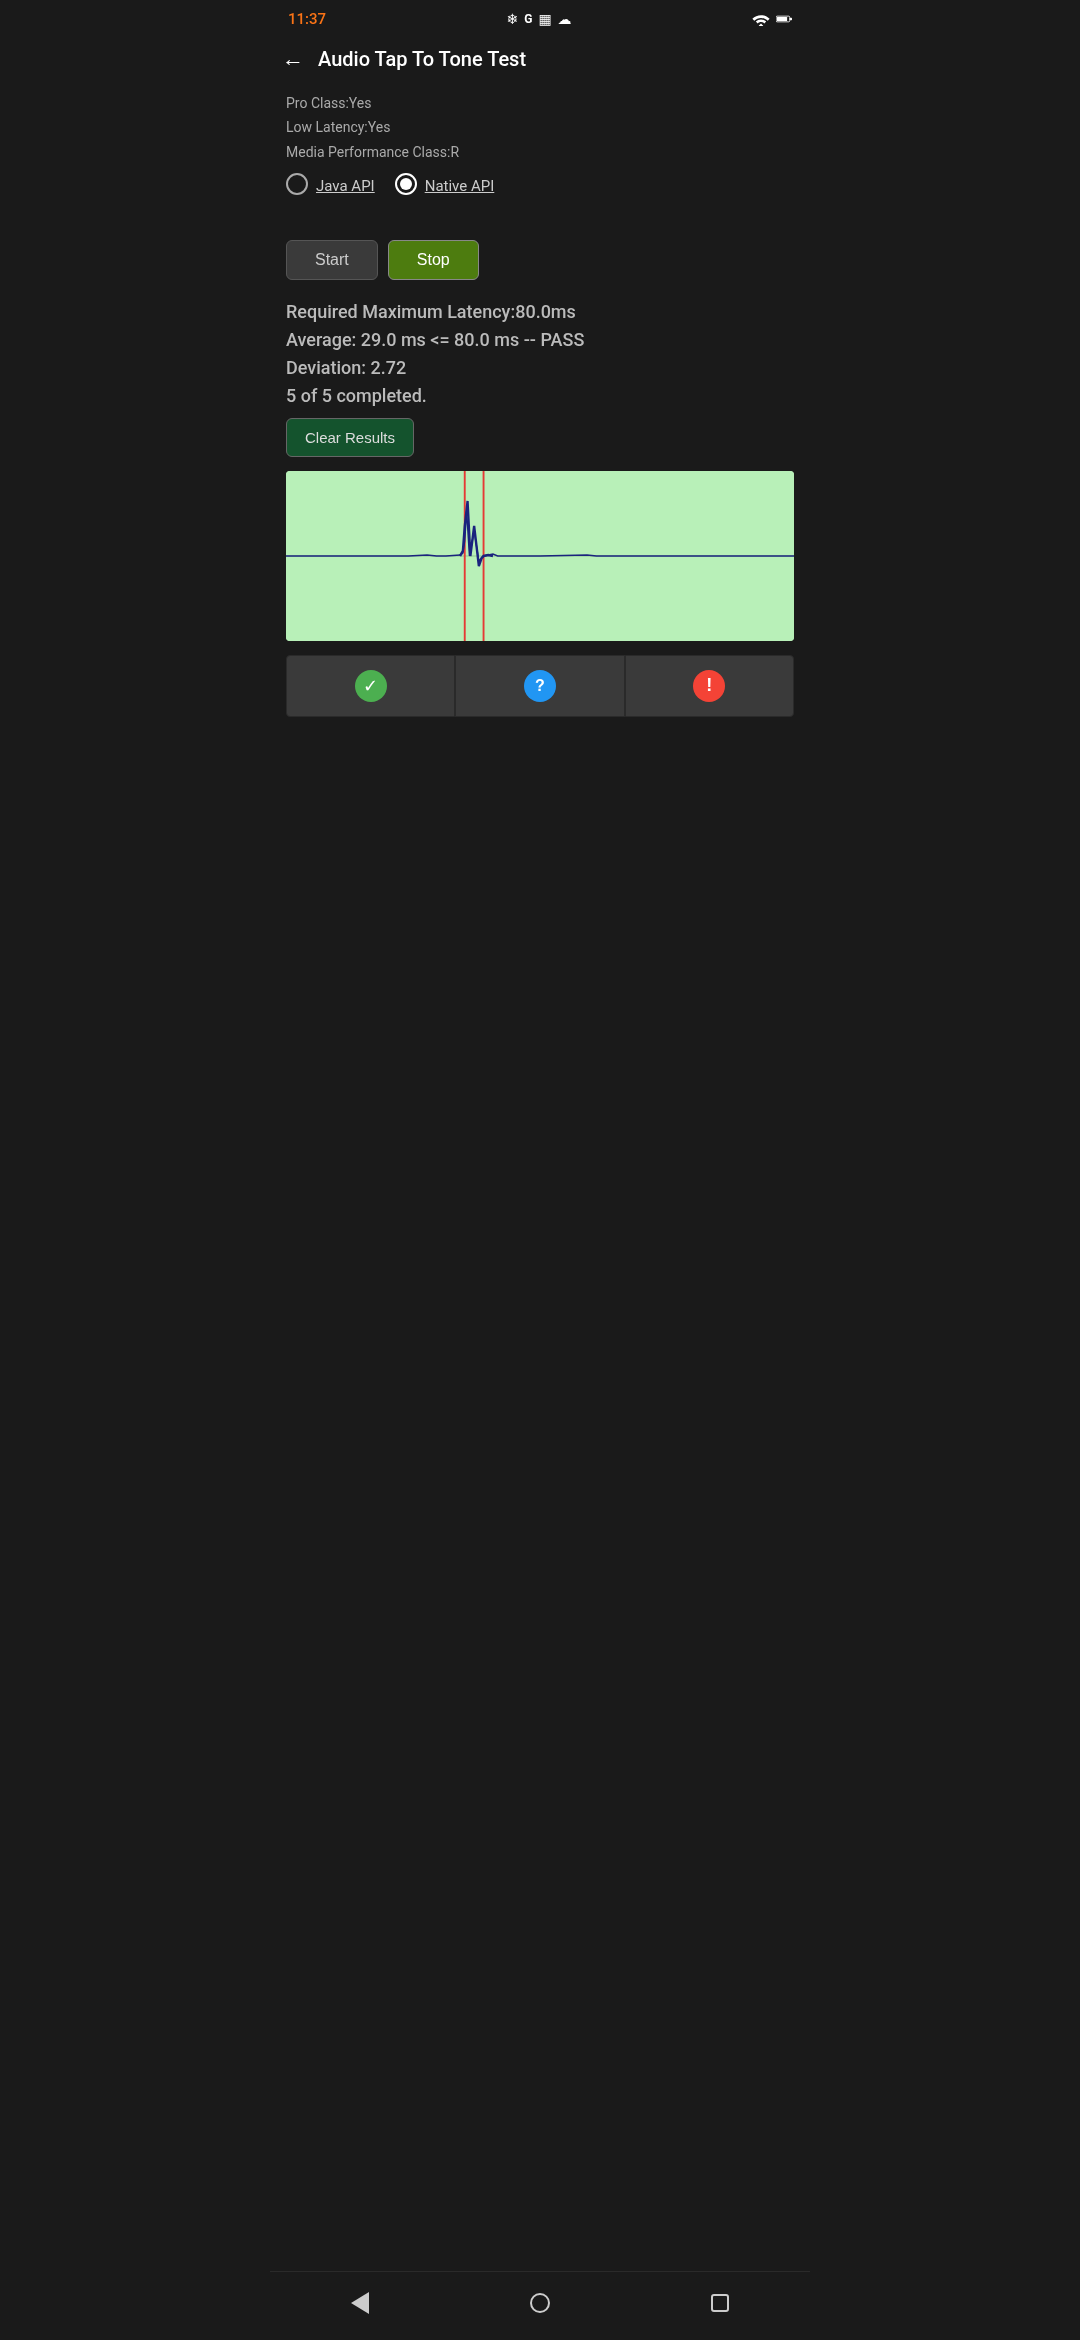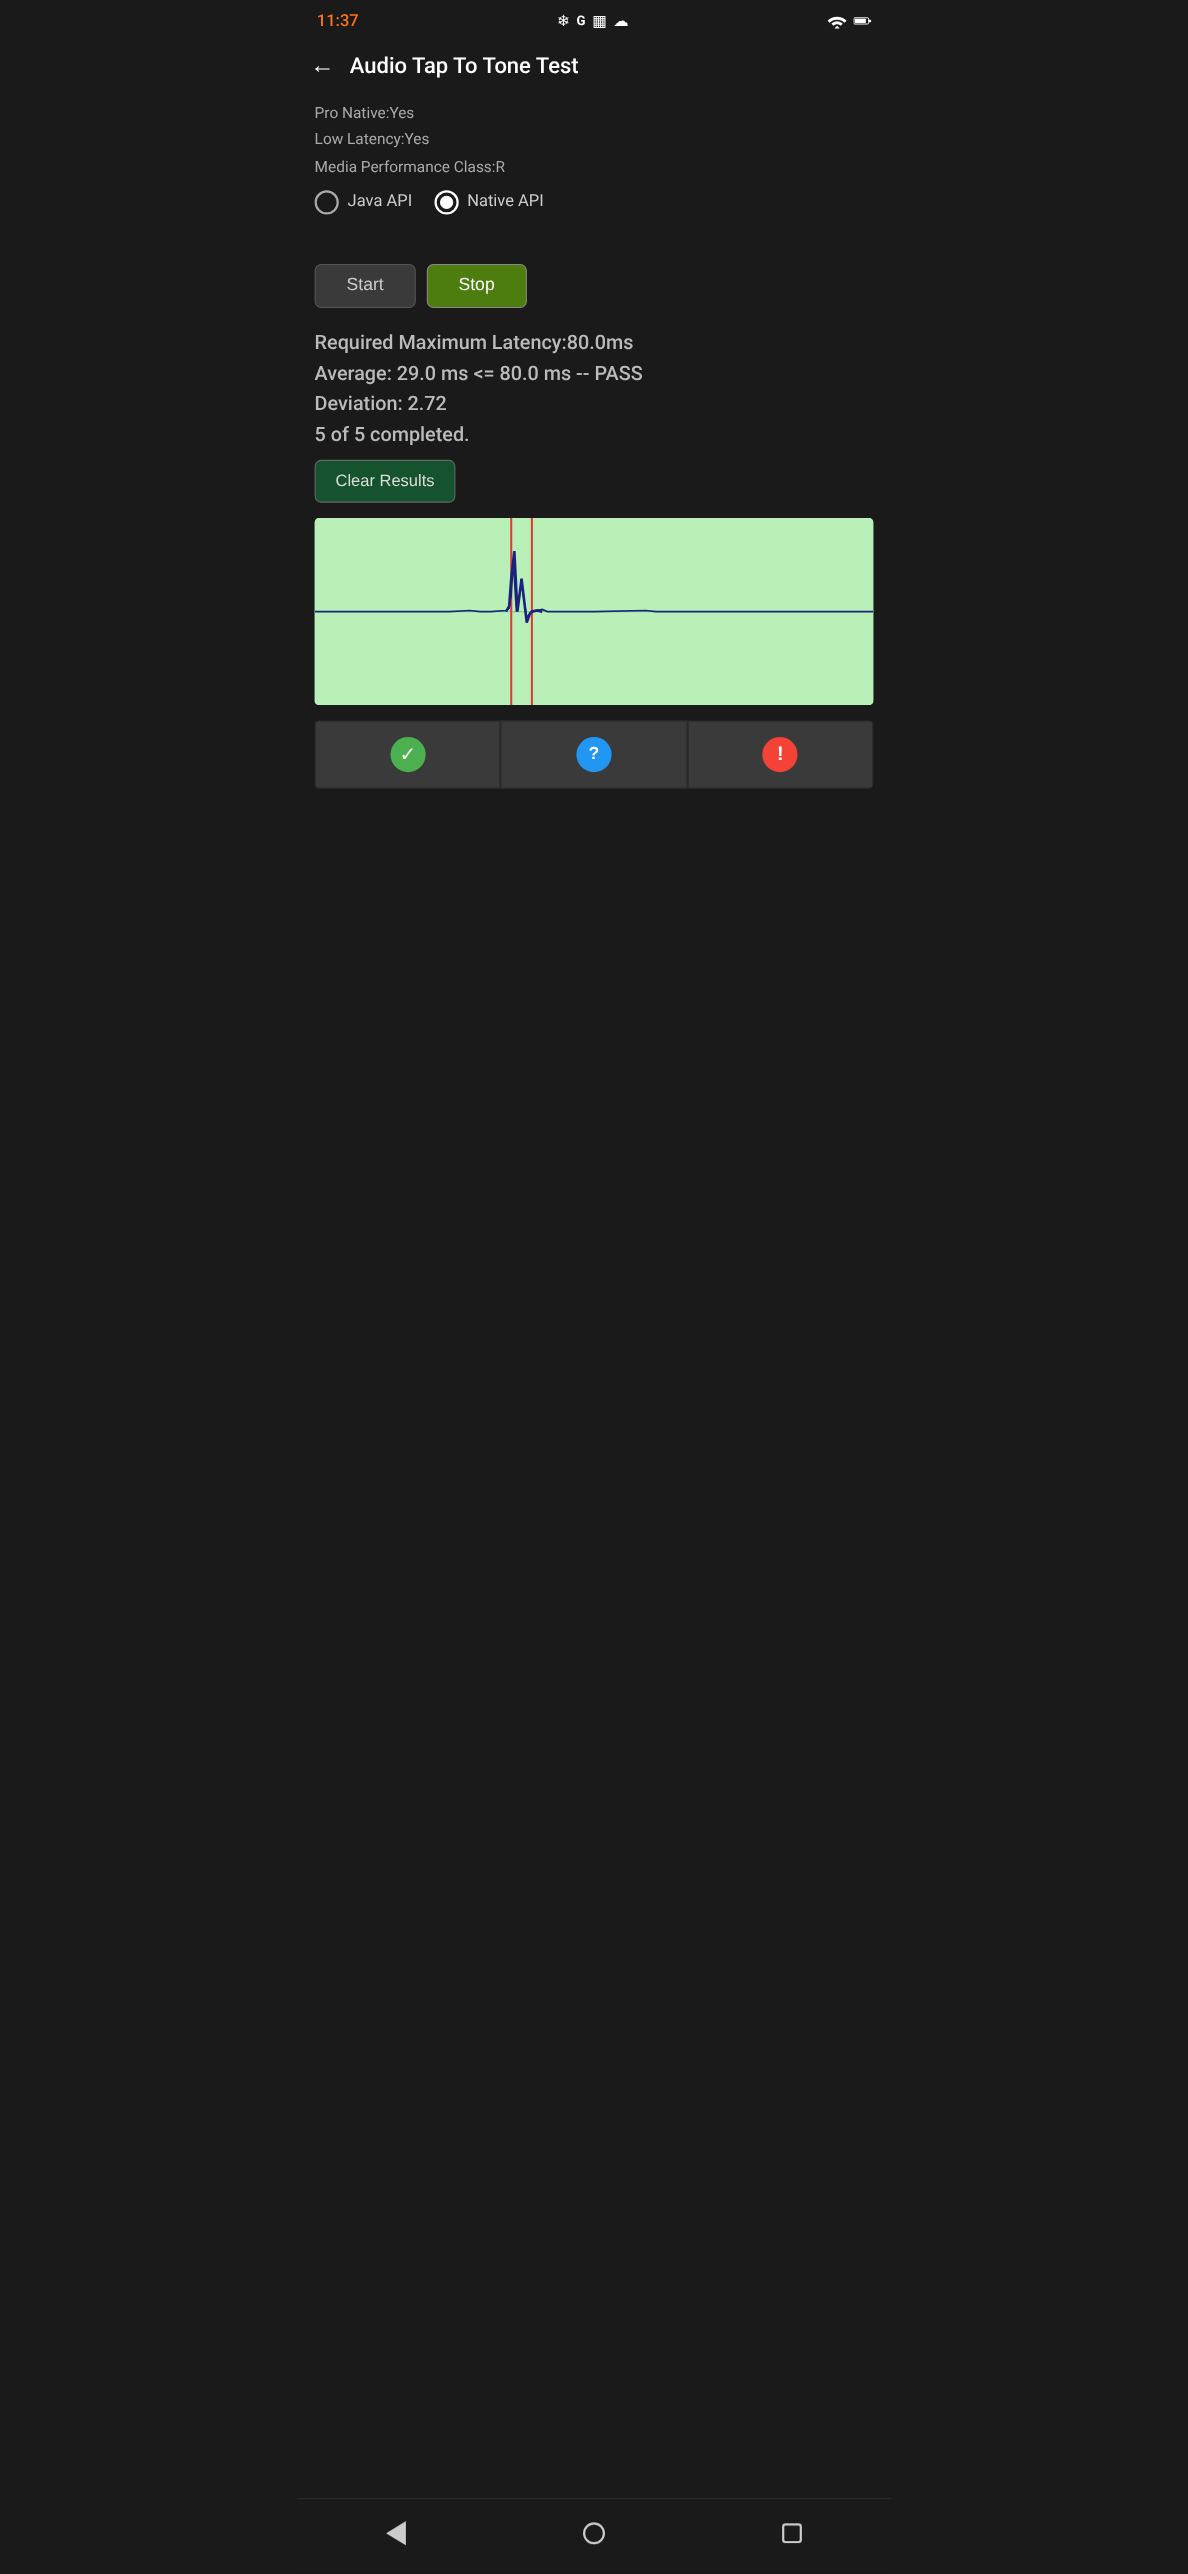--- a/index.html
+++ b/index.html
@@ -88,23 +88,24 @@
     .radio-group {
       display: flex;
       align-items: center;
       gap: 20px;
       margin-top: 10px;
       margin-bottom: 14px;
     }
 
     .radio-option {
       display: flex;
-      align-items: flex-start;
+      align-items: flex-end;
       gap: 8px;
       cursor: pointer;
+      text-decoration: underline;
     }
 
     .radio-outer {
       width: 22px;
       height: 22px;
       border-radius: 50%;
       border: 2px solid #aaa;
       display: flex;
       align-items: center;
       justify-content: center;
@@ -336,21 +337,21 @@
 </div>
 
 <div class="app-bar">
   <button class="back-btn">←</button>
   <span class="app-title">Audio Tap To Tone Test</span>
 </div>
 
 <div class="content">
 
   
-  <div class="info-text">Pro Native:Yes</div>
+  <div class="info-text">Pro Class:Yes</div>
   <div class="info-text">Low Latency:Yes</div>
   <div class="info-text">Media Performance Class:R</div>
 
   
   <div class="radio-group">
     <div class="radio-option">
       <div class="radio-outer">
         
       </div>
       <span class="radio-label">Java API</span>

